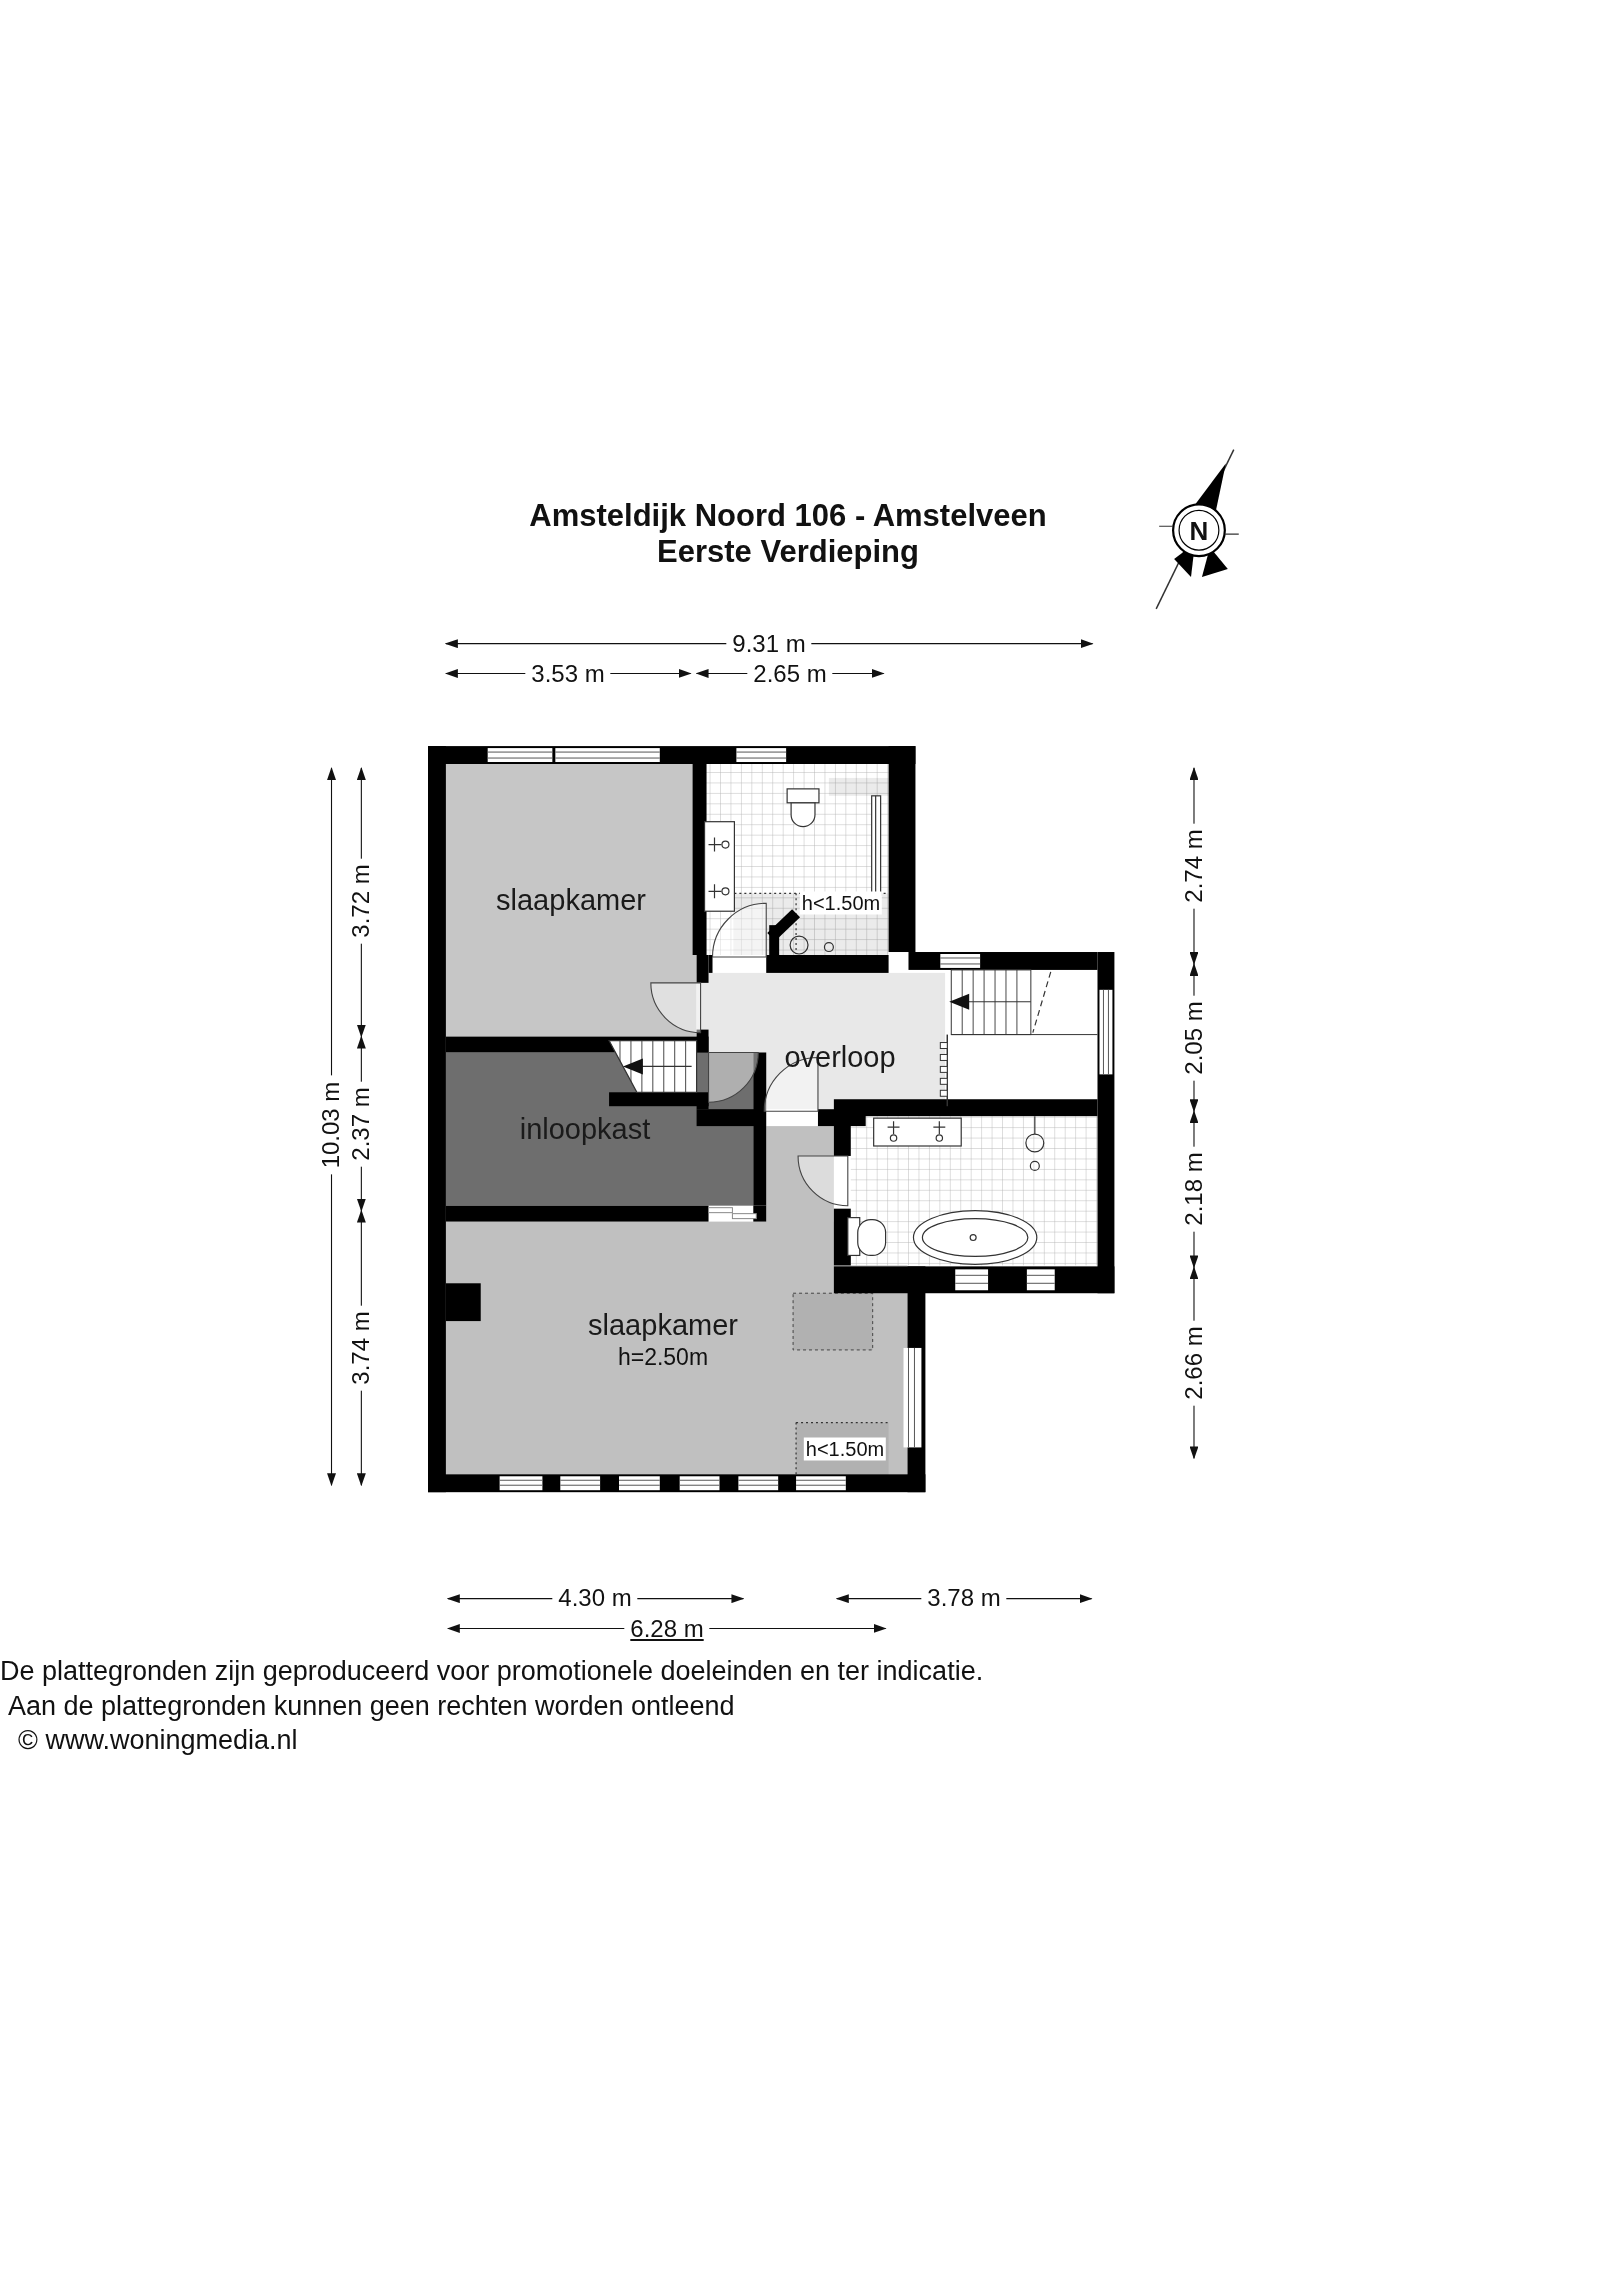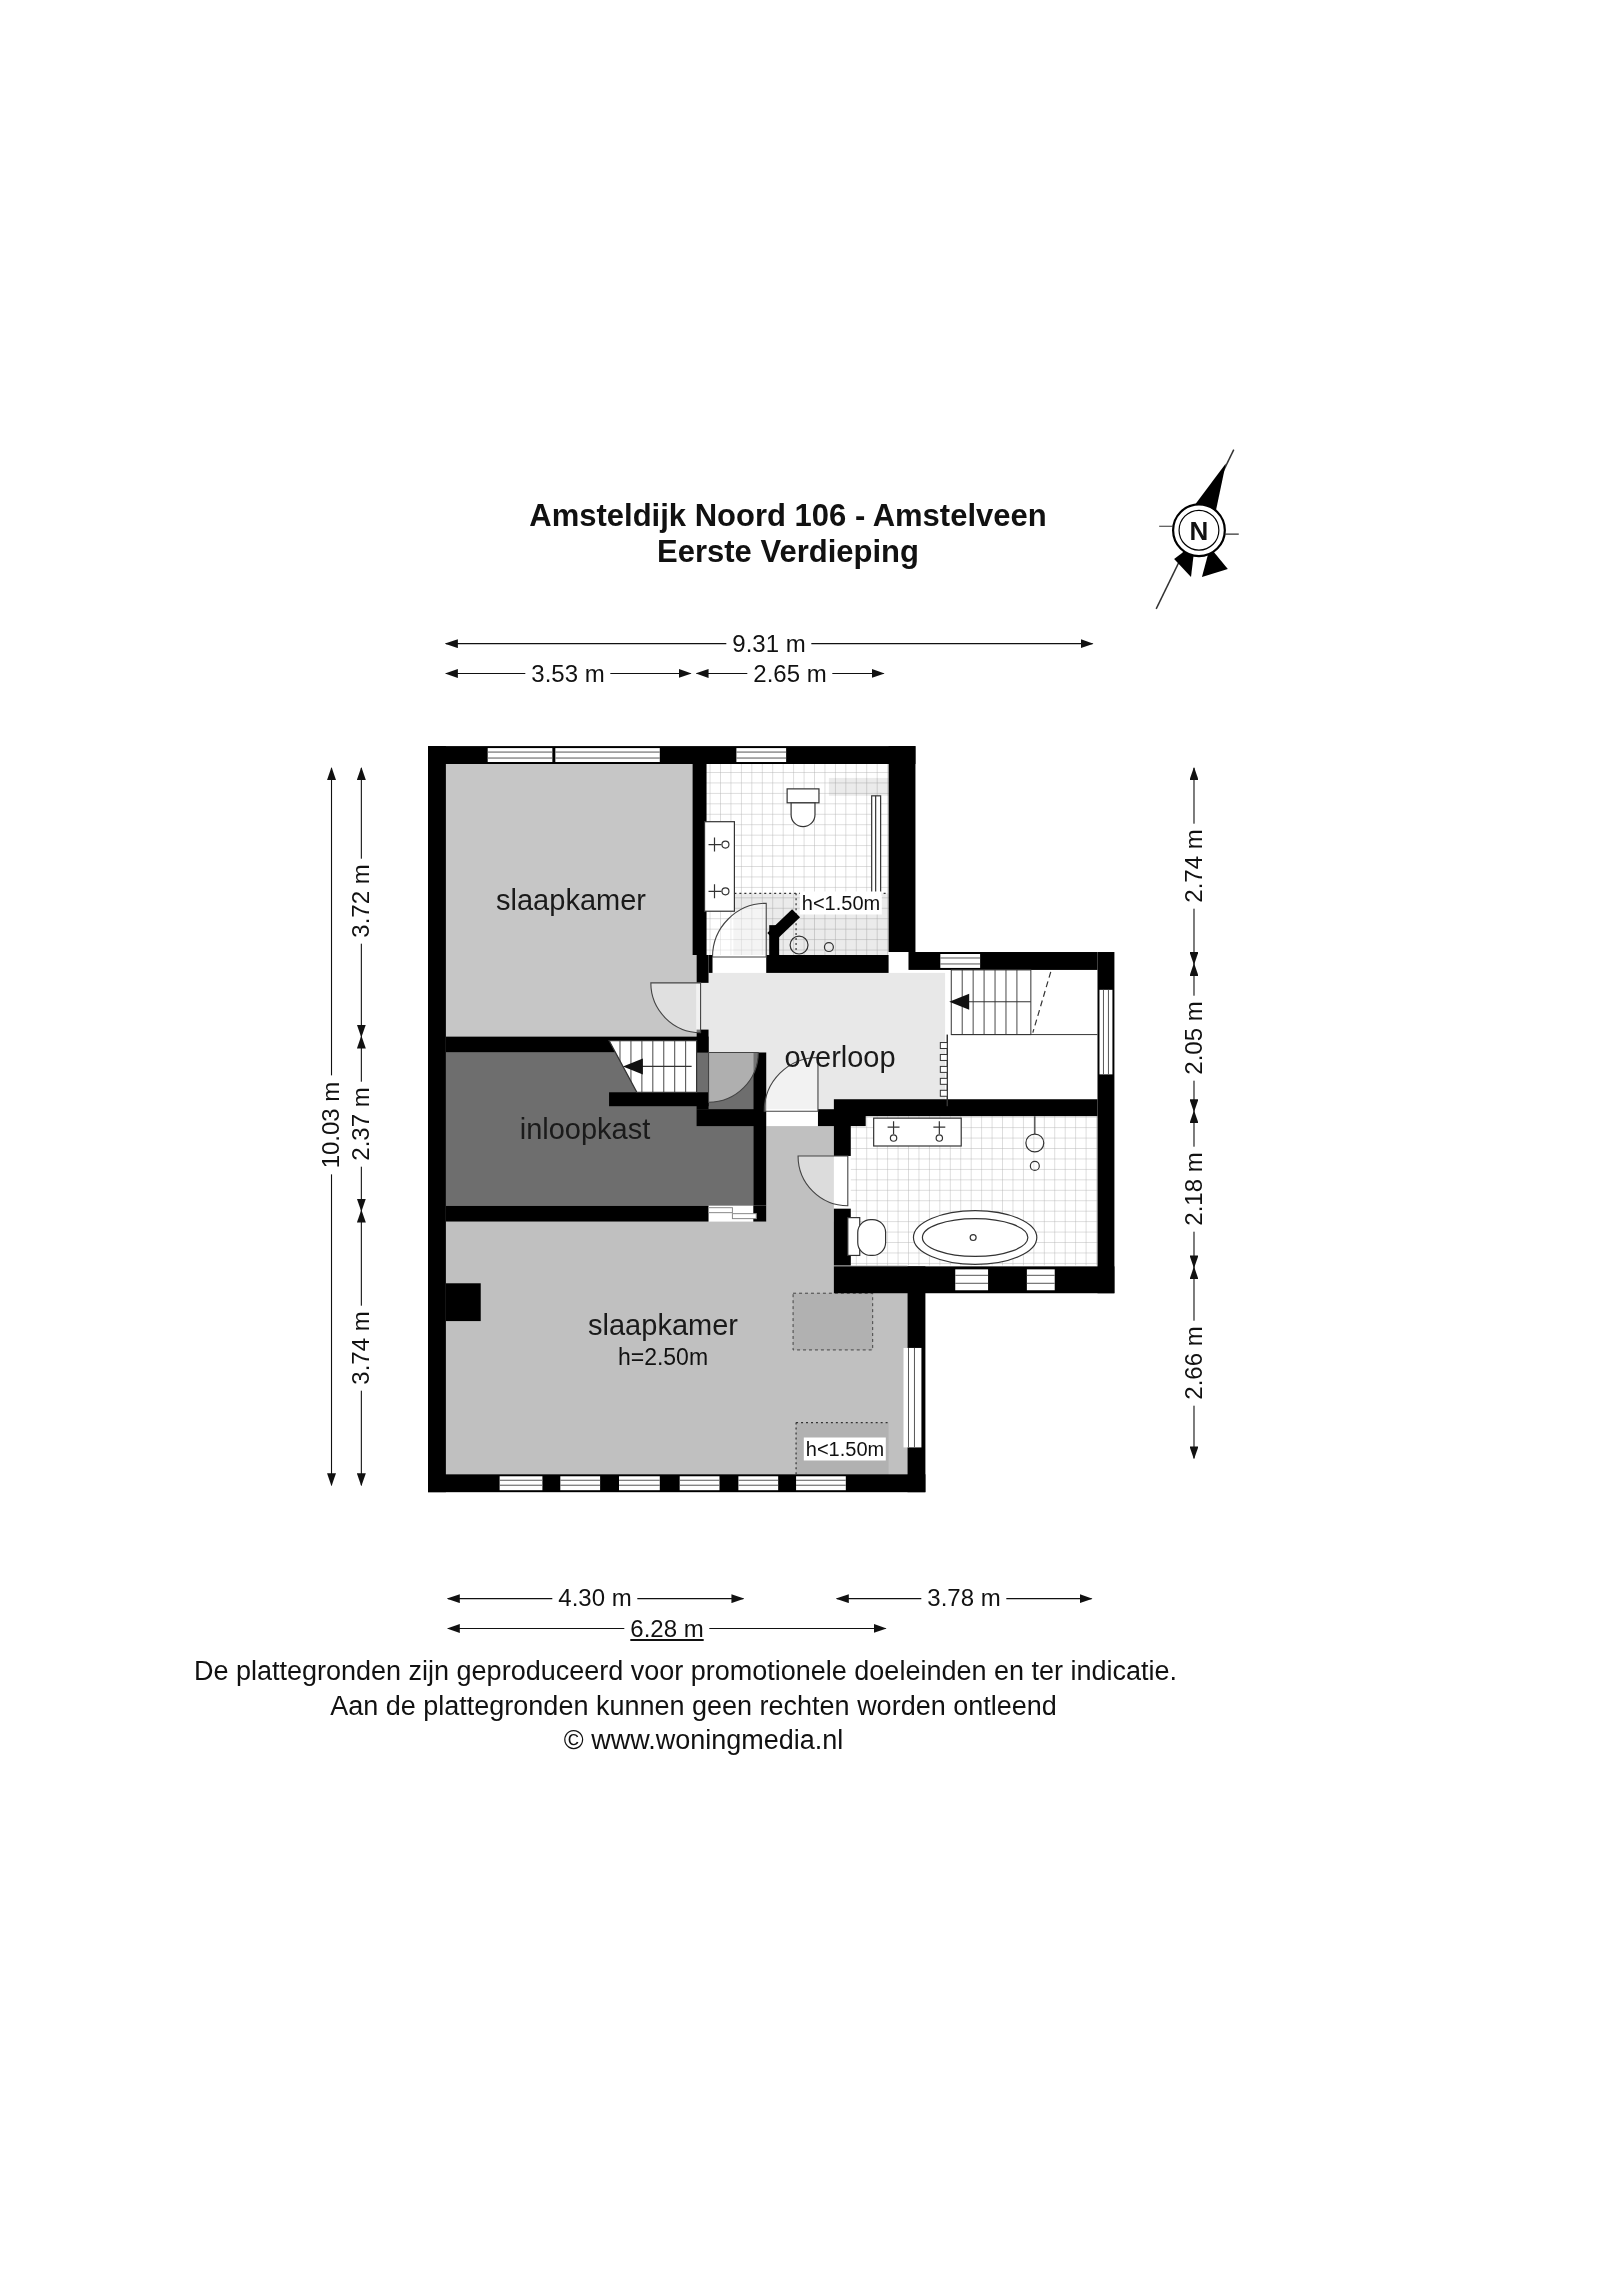--- a/index.html
+++ b/index.html
@@ -9,21 +9,21 @@
   .title{position:absolute;left:390px;width:796px;text-align:center;
          font-size:31px;font-weight:bold;white-space:nowrap;}
   .room-label{position:absolute;transform:translate(-50%,-50%);font-size:29px;
               white-space:nowrap;color:#1a1a1a;}
   .sub-label{position:absolute;transform:translate(-50%,-50%);font-size:23px;white-space:nowrap;}
   .low-label{position:absolute;transform:translate(-50%,-50%);font-size:20px;background:#fff;
              padding:0 2px;white-space:nowrap;}
   .dim{position:absolute;transform:translate(-50%,-50%);font-size:24px;background:#fff;
        padding:0 6px;white-space:nowrap;}
   .dim.v{transform:translate(-50%,-50%) rotate(-90deg);}
-  .footer-line{position:absolute;left:0;width:1371px;text-align:center;font-size:27px;}
+  .footer-line{position:absolute;left:0;width:1371px;text-align:left;font-size:27px;}
   .compass-n{position:absolute;transform:translate(-50%,-50%);font-size:26px;font-weight:bold;}
 </style>
 </head>
 <body>
 
 <div class="page">
 
   <svg width="1621" height="2292" viewBox="0 0 1629 2304">
     <defs>
       <pattern id="tiles" width="10.5" height="10.5" patternUnits="userSpaceOnUse">

